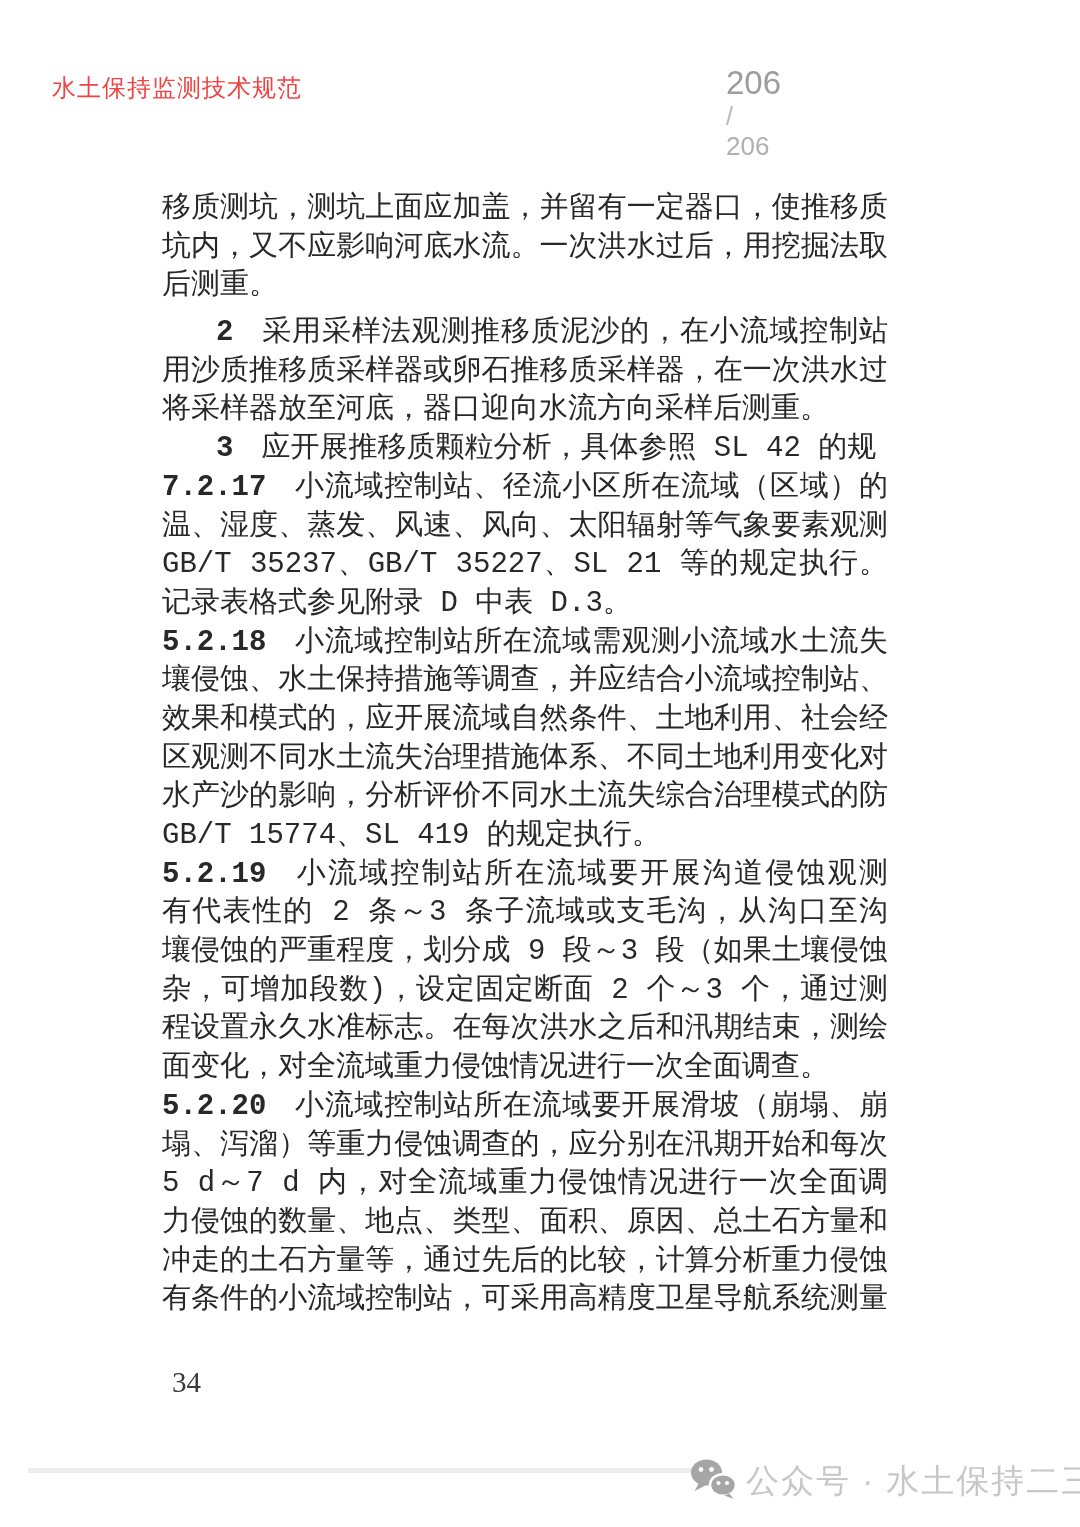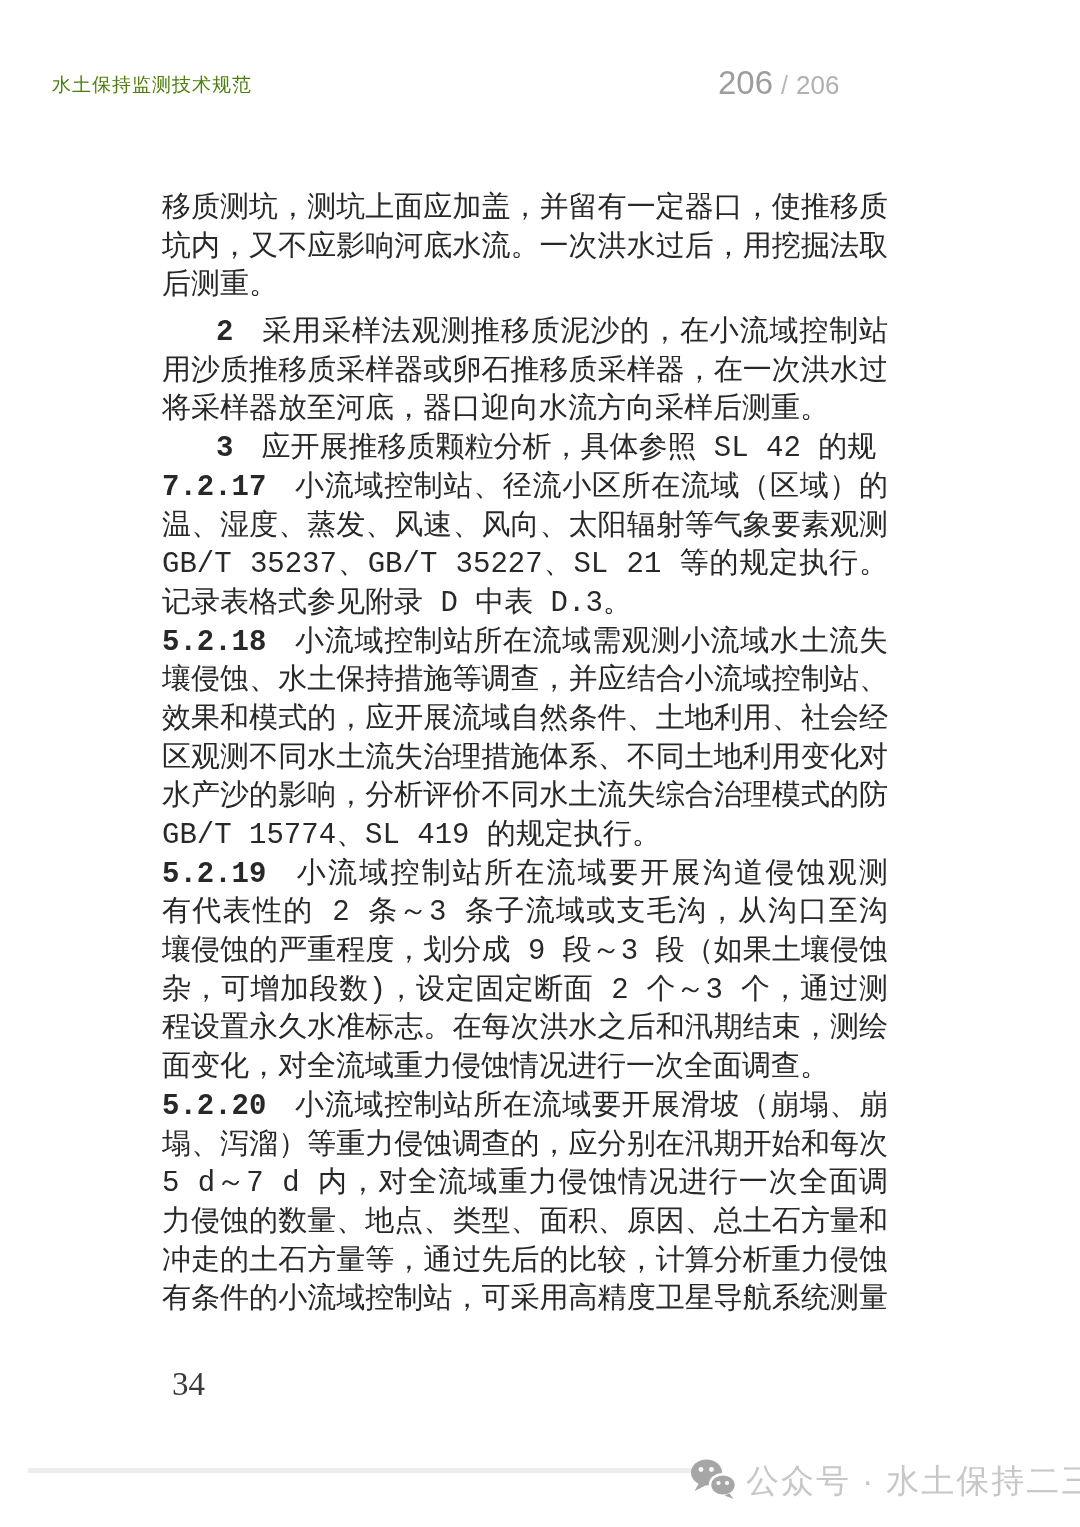--- a/index.html
+++ b/index.html
@@ -2,44 +2,44 @@
 <html><head>
 <meta charset="utf-8">
 <style>
   * { margin: 0; padding: 0; box-sizing: border-box; }
   html, body { width: 1080px; height: 1527px; background: #ffffff; overflow: hidden; }
   body { position: relative; font-family: "Liberation Sans", sans-serif; }
 
   
   .doc-title {
     position: absolute; left: 52px; top: 72px;
-    font-size: 19px; color: #4d7c0f; letter-spacing: 1px;
+    font-size: 24px; color: #ef4444; letter-spacing: 1px;
   }
   .page-indicator {
     position: absolute; left: 718px; top: 64px;
-    display: flex; align-items: baseline;
+    display: flex; align-items: baseline; flex-direction: column;
   }
   .page-indicator .cur { font-size: 33px; color: #9d9d9d; }
   .page-indicator .sep { font-size: 25px; color: #b7b7b7; margin: 0 8px; }
   .page-indicator .tot { font-size: 26px; color: #b0b0b0; }
 
   
   .page-text {
     position: absolute; left: 162px; top: 190px; width: 726px;
     font-family: Liberation Mono, monospace;
     font-size: 29px; line-height: 38.7px; color: #282828;
   }
   .line { height: 38.7px; overflow: hidden; }
   .line.just { text-align: justify; text-align-last: justify; text-justify: inter-character; }
   .line b.num { font-weight: bold; margin-right: 28px; }
 
   .page-number {
     position: absolute; left: 172px; top: 1366px;
     font-family: "Liberation Serif", "DejaVu Serif", serif;
-    font-size: 33px; color: #3a3a3a;
+    font-size: 29px; color: #3a3a3a;
   }
 
   
   .footer-rule {
     position: absolute; left: 28px; top: 1468px;
     width: 664px; height: 5px; background: #ededed;
   }
   .watermark {
     position: absolute; left: 690px; top: 1458px;
     display: flex; align-items: center; gap: 9px;

